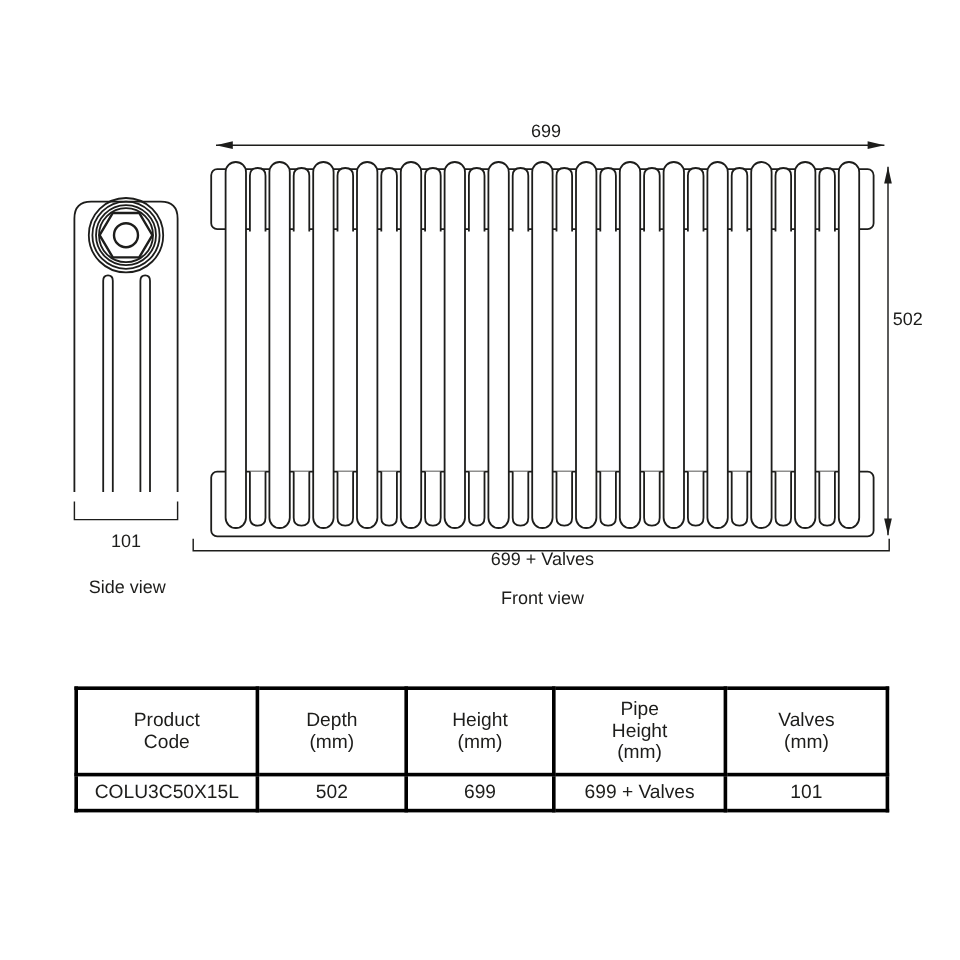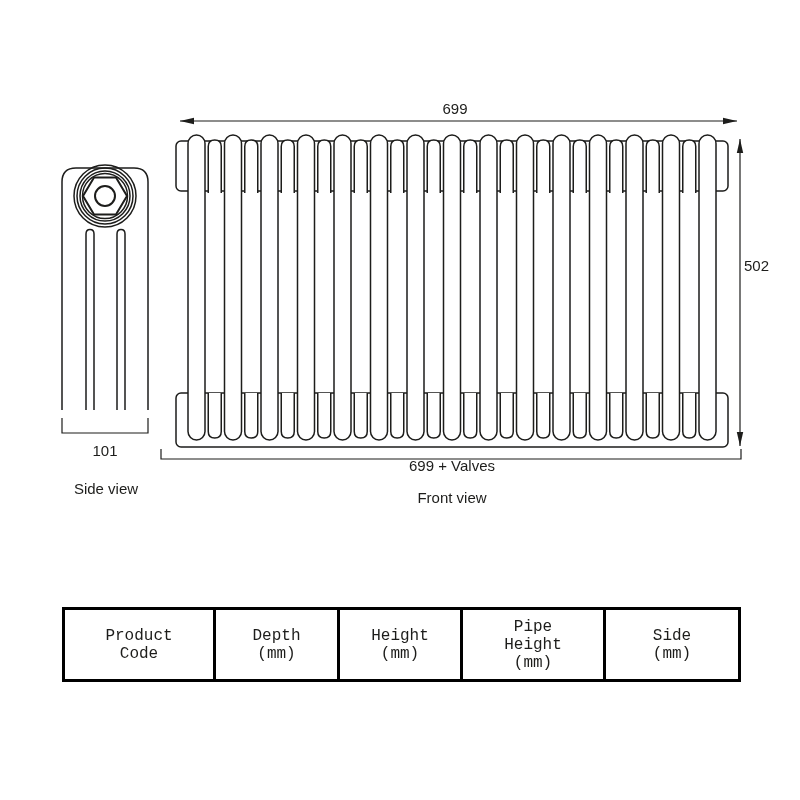--- a/index.html
+++ b/index.html
@@ -6,23 +6,23 @@
   .stage{
     position:relative;width:800px;height:800px;background:#fff;overflow:hidden;
     font-family:"Liberation Sans",sans-serif;color:var(--line,#1d1d1b);
   }
   svg{position:absolute;left:0;top:0;}
   svg text{
     font-family:"Liberation Sans",sans-serif;font-size:15px;
     fill:currentColor;stroke:none;
   }
   .spec-table{
-    position:absolute;left:62px;top:607px;
+    position:absolute;left:62px;top:572px;
     border-collapse:collapse;table-layout:fixed;
-    font-family:Liberation Mono, monospace;
+    font-family:Liberation Sans, sans-serif;
   }
   .spec-table th,.spec-table td{
     border:3px solid #000;text-align:center;vertical-align:middle;
     font-weight:400;font-size:16px;line-height:18px;color:var(--line,#1d1d1b);
     padding:0;white-space:pre-line;overflow:hidden;
   }
   .spec-table .hrow{height:72px;}
   .spec-table .drow{height:30px;}
 </style>
 </head>
@@ -130,18 +130,25 @@
       <tr class="hrow">
         <th>Product
 Code</th>
         <th>Depth
 (mm)</th>
         <th>Height
 (mm)</th>
         <th>Pipe
 Height
 (mm)</th>
-        <th>Side
+        <th>Valves
 (mm)</th>
+      </tr>
+      <tr class="drow">
+        <td>COLU3C50X15L</td>
+        <td>502</td>
+        <td>699</td>
+        <td>699 + Valves</td>
+        <td>101</td>
       </tr>
     </tbody>
   </table>
 </div>
 
 </body></html>

